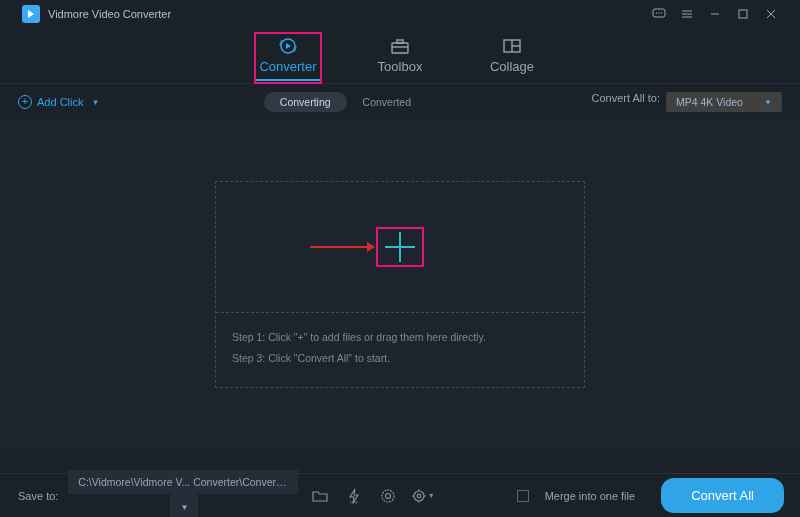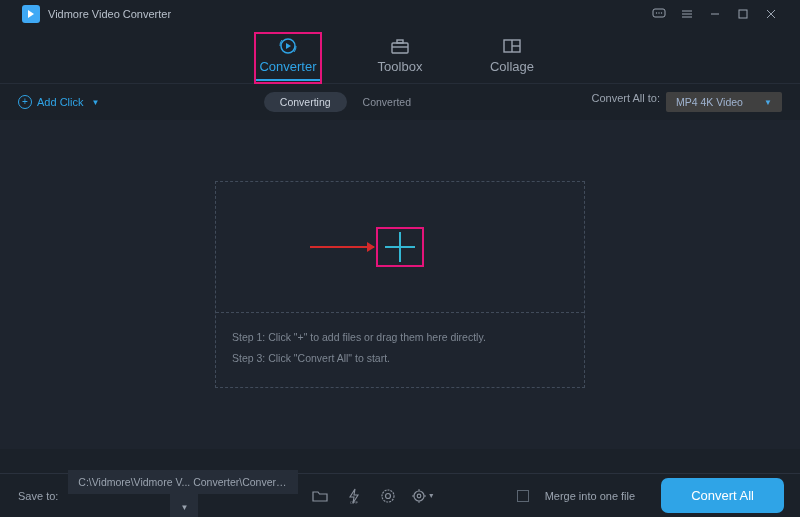--- a/index.html
+++ b/index.html
@@ -44,21 +44,21 @@
 .steps { padding: 14px 16px 18px; font-size: 10.5px; color: #7d8692; line-height: 2; }
 
 .footer { position: absolute; left:0; right:0; bottom:0; height: 44px; border-top: 1px solid #2a313d; display: flex; align-items: center; padding: 0 16px 0 18px; background: #1b2129; font-size: 11px; gap: 10px; }
 .footer .path-group { display: flex; align-items: center; flex-direction: column; }
 .path-box { background: #262d38; padding: 6px 10px; font-size: 10.5px; color: #9aa3af; width: 230px; overflow: hidden; white-space: nowrap; text-overflow: ellipsis; }
 .path-drop { background: #262d38; width: 28px; height: 27px; display: flex; align-items: center; justify-content: center; margin-left: 2px; cursor: pointer; font-size: 8px; }
 .tool-icon { width: 24px; height: 24px; display: flex; align-items: center; justify-content: center; color: #8a919d; cursor: pointer; }
 .footer-spacer { flex: 1; }
 .merge { display: flex; align-items: center; gap: 16px; cursor: pointer; }
 .merge .chk { width: 12px; height: 12px; border: 1px solid #5c6672; }
-.convert-btn { background: #2fa4e7; color: #fff; font-size: 13px; padding: 10px 30px; border: none; border-radius: 7px; cursor: pointer; margin-left: 16px; }
+.convert-btn { background: #2fa4e7; color: #fff; font-size: 13px; padding: 10px 30px; border: none; border-radius: 13px; cursor: pointer; margin-left: 16px; }
 
 svg { display: block; }
 </style>
 </head>
 <body>
 
 <div class="titlebar">
   <div class="logo">
     <svg width="12" height="12" viewBox="0 0 12 12">
         <path d="M3 2 L9 6 L3 10 Z" fill="#fff"></path>

